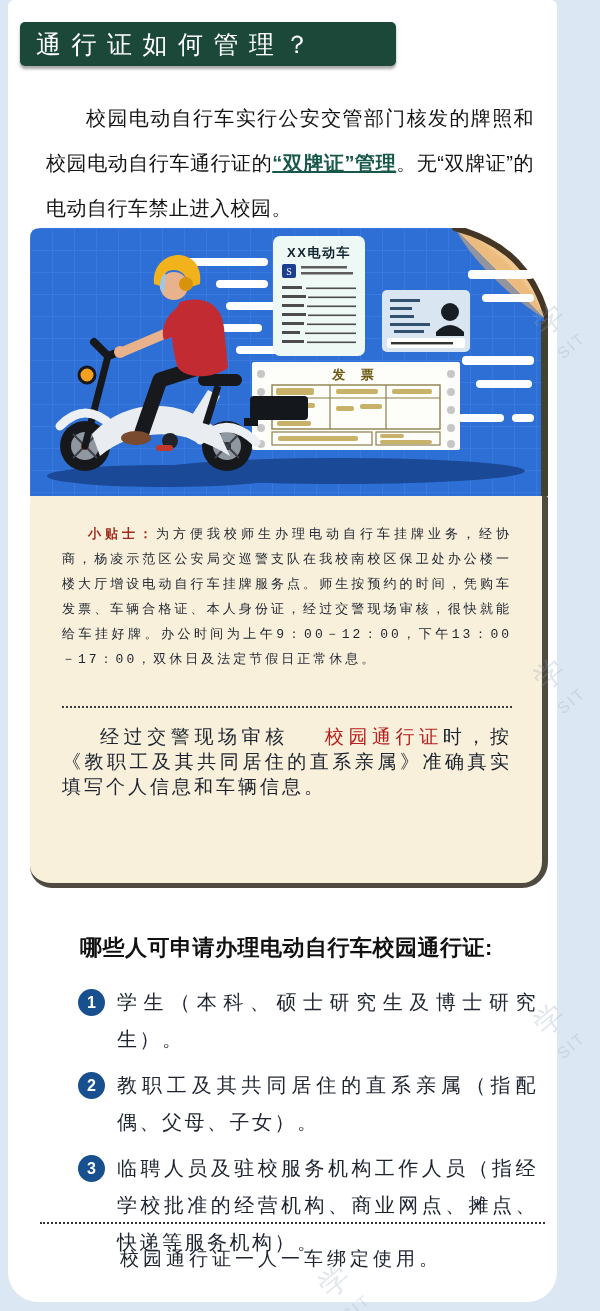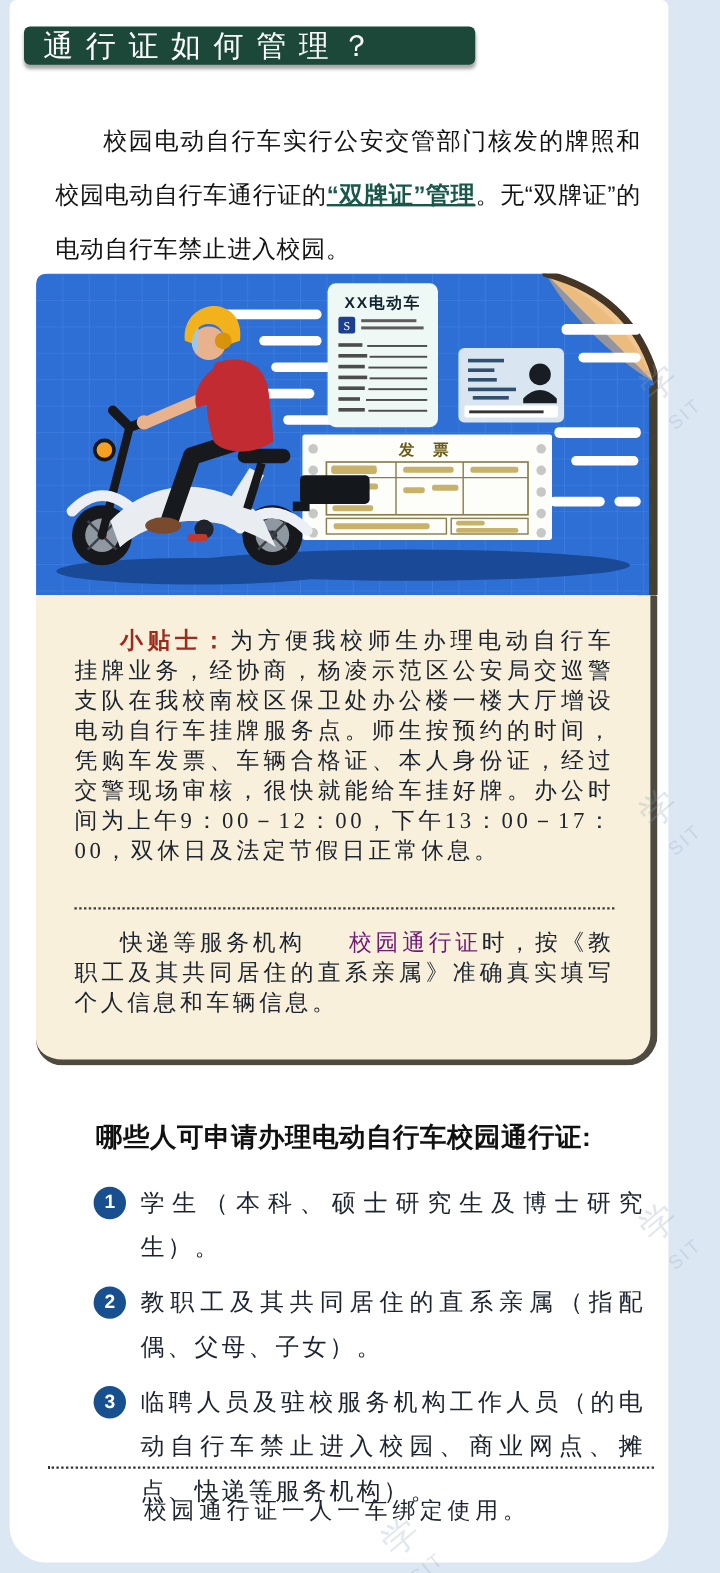--- a/index.html
+++ b/index.html
@@ -10,21 +10,21 @@
     font-family:"Liberation Sans", sans-serif;
     overflow:hidden;
   }
   .card {
     position:absolute; left:8px; top:0; width:549px; height:1302px;
     background:#ffffff;
     border-radius:6px 6px 30px 30px;
   }
   
   .title-banner {
-    position:absolute; left:20px; top:22px; width:376px; height:32px;
+    position:absolute; left:20px; top:22px; width:376px; height:44px;
     background:#1b4839;
     border-radius:5px;
     display:flex; align-items:center; padding-left:16px;
     box-shadow:0 3px 3px rgba(0,0,0,0.35);
   }
   .title-banner span {
     color:#fff; font-size:25px; letter-spacing:0.42em; font-weight:500;
     white-space:nowrap;
   }
   
@@ -42,35 +42,35 @@
   .tipbox {
     position:absolute; left:30px; top:496px; width:518px; height:392px;
     background:#f8f0da;
     border-right:6px solid #4f4a40;
     border-bottom:5px solid #4f4a40;
     border-radius:2px 2px 26px 22px;
     padding:26px 30px 0 32px;
     overflow:hidden;
   }
   .tip-text {
-    font-family:Liberation Serif, serif;
-    font-size:19px; line-height:25px; letter-spacing:3px;
+    font-family:Liberation Mono, monospace;
+    font-size:13px; line-height:25px; letter-spacing:3px;
     color:#1d2430; text-indent:2em; text-align:justify;
   }
   .tip-label { color:#9e2a1e; font-weight:bold; }
   .tip-divider {
     border:none; border-top:2px dotted #3a3a3a;
     margin:34px 0 16px 0; height:0; background:none;
   }
   .tip-note {
     font-family:"DejaVu Serif", serif;
     font-size:19px; line-height:25px; letter-spacing:3px;
     color:#1d2430; text-indent:2em; text-align:justify;
   }
-  .tip-note .hl-blue { color:#701a75;margin-left:36px; }
+  .tip-note .hl-blue { color:#b91c1c;margin-left:36px; }
   
   .apply-heading {
     position:absolute; left:80px; top:933px; width:440px;
     font-size:22px; font-weight:bold; color:#111; letter-spacing:0.5px;
   }
   .apply-list {
     position:absolute; left:78px; top:984px; width:460px;
     list-style:none;
   }
   .apply-list li {
@@ -279,37 +279,37 @@
     <path d="M130 60 Q128 44 136 38 L134 66 Z" fill="#9fc8e8"></path>
     <path d="M124 56 C122 34 140 26 150 27 C166 29 172 42 170 56 L158 60 C158 48 152 42 144 42 C136 42 130 48 130 58 Z" fill="#f2b21c"></path>
     <circle cx="156" cy="56" r="7" fill="#d8930d"></circle>
   </g>
 </svg>
 </div>
 
 <div class="tipbox">
   <p class="tip-text"><span class="tip-label">小贴士：</span><span>为方便我校师生办理电动自行车挂牌业务，经协商，杨凌示范区公安局交巡警支队在我校南校区保卫处办公楼一楼大厅增设电动自行车挂牌服务点。师生按预约的时间，凭购车发票、车辆合格证、本人身份证，经过交警现场审核，很快就能给车挂好牌。办公时间为上午9：00－12：00，下午13：00－17：00，双休日及法定节假日正常休息。</span></p>
   <hr class="tip-divider">
-  <p class="tip-note"><span>快递等服务机构</span><span class="hl-blue">校园通行证</span><span>时，按《教职工及其共同居住的直系亲属》准确真实填写个人信息和车辆信息。</span></p>
+  <p class="tip-note"><span>经过交警现场审核</span><span class="hl-blue">校园通行证</span><span>时，按《教职工及其共同居住的直系亲属》准确真实填写个人信息和车辆信息。</span></p>
 </div>
 
 <h2 class="apply-heading">哪些人可申请办理电动自行车校园通行证:</h2>
 
 <ul class="apply-list">
   <li>
     <span class="badge">1</span>
     <span class="li-text">学生（本科、硕士研究生及博士研究生）。</span>
   </li>
   <li>
     <span class="badge">2</span>
     <span class="li-text">教职工及其共同居住的直系亲属（指配偶、父母、子女）。</span>
   </li>
   <li>
     <span class="badge">3</span>
-    <span class="li-text">临聘人员及驻校服务机构工作人员（的电动自行车禁止进入校园、商业网点、摊点、快递等服务机构）。</span>
+    <span class="li-text">临聘人员及驻校服务机构工作人员（指经学校批准的经营机构、商业网点、摊点、快递等服务机构）。</span>
   </li>
 </ul>
 
 <hr class="sep2">
 
 <p class="footer-note">校园通行证一人一车绑定使用。</p>
 
 <div class="wm" style="left:545px; top:300px;"><span>学</span><br><small>SIT</small></div>
 <div class="wm" style="left:545px; top:655px;"><span>学</span><br><small>SIT</small></div>
 <div class="wm" style="left:545px; top:1000px;"><span>学</span><br><small>SIT</small></div>

